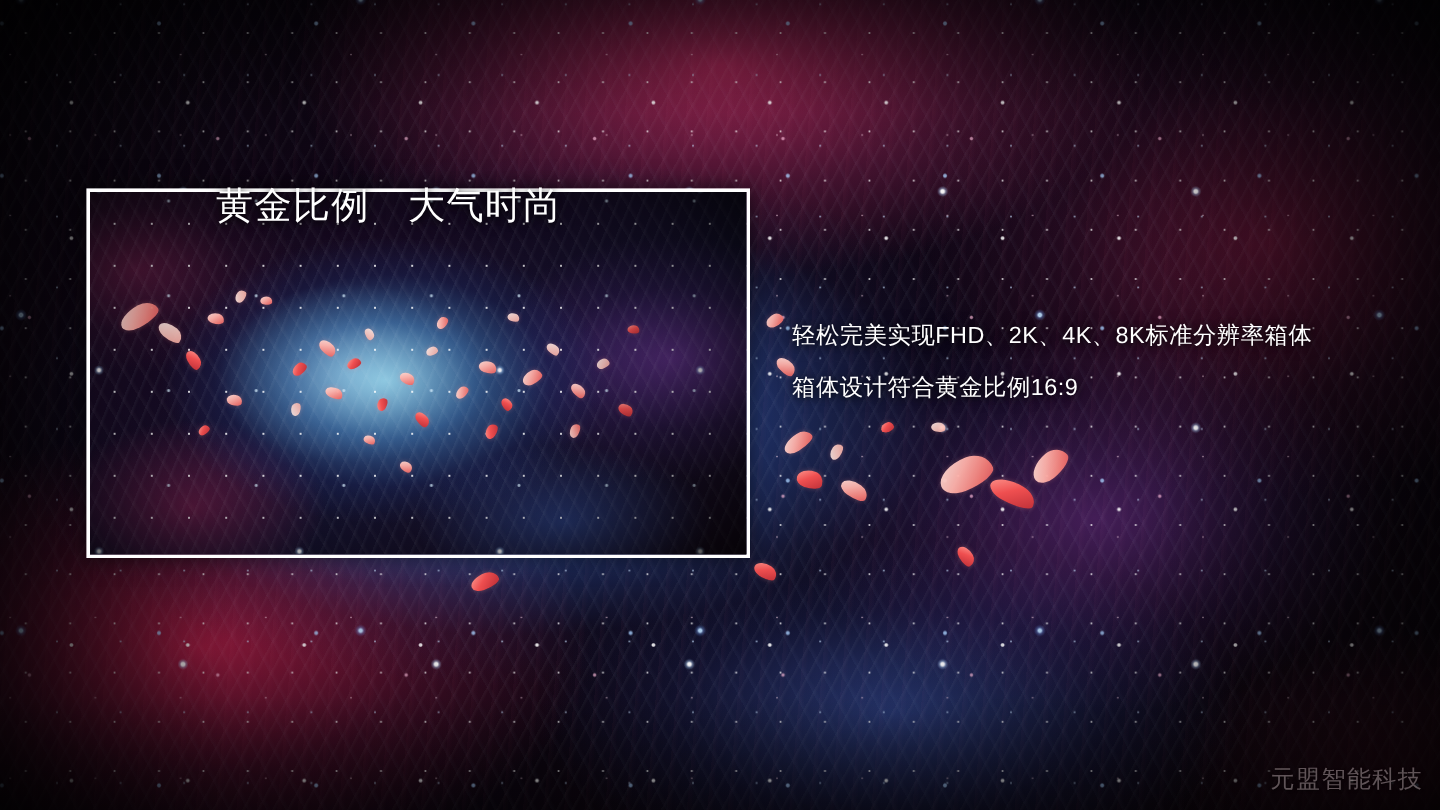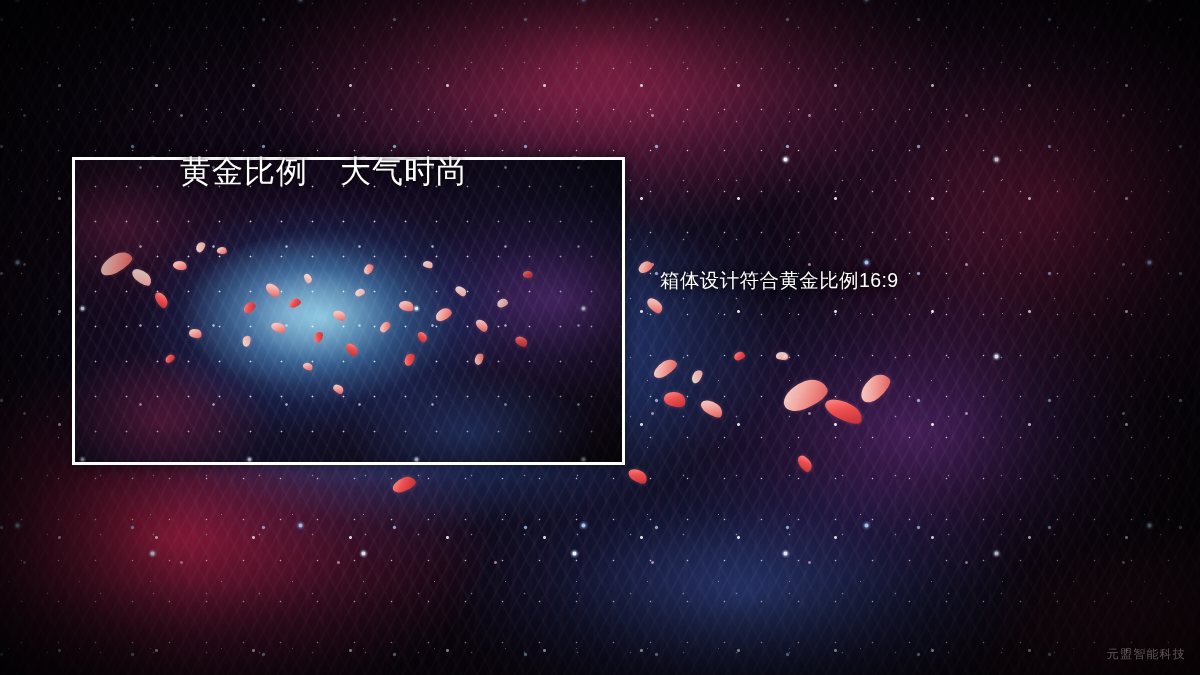--- a/index.html
+++ b/index.html
@@ -161,21 +161,21 @@
     line-height:43px;
     color:#ffffff;
     white-space:nowrap;
     letter-spacing:.4px;
     text-shadow:0 1px 5px rgba(0,0,0,.80), 0 0 12px rgba(0,0,0,.55);
   }
 
   #watermark{
     position:absolute;
     right:14px;bottom:12px;
-    font-size:12px;
+    font-size:20px;
     letter-spacing:1.2px;
     color:rgba(214,196,200,0.42);
     text-shadow:0 1px 2px rgba(0,0,0,.6);
     text-align:right;
   }
 </style>
 </head>
 <body>
 
 <div id="slide">
@@ -244,18 +244,19 @@
           <div class="petal deep" style="left: 448px; top: 111px; width: 10px; height: 7px; transform: rotate(12deg);"></div>
           <div class="petal soft" style="left: 258px; top: 225px; width: 11px; height: 8px; transform: rotate(42deg);"></div>
         </div>
       <div class="frame-vig"></div>
     </div>
   </div>
 
   <div id="headline">黄金比例　大气时尚</div>
 
   <div id="body-copy">
+    <div class="line">轻松完美实现FHD、2K、4K、8K标准分辨率箱体</div>
     <div class="line">箱体设计符合黄金比例16:9</div>
   </div>
 
   <div id="watermark">元盟智能科技</div>
 
 </div>
 
 </body></html>

